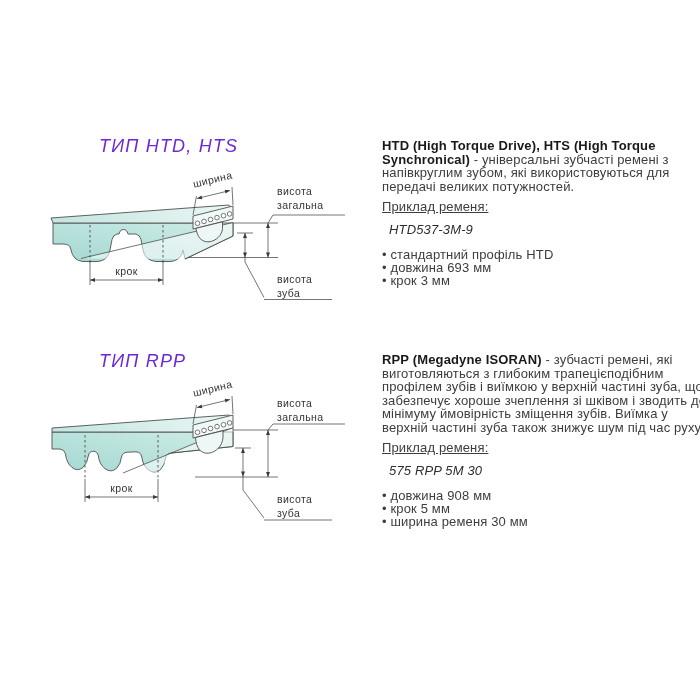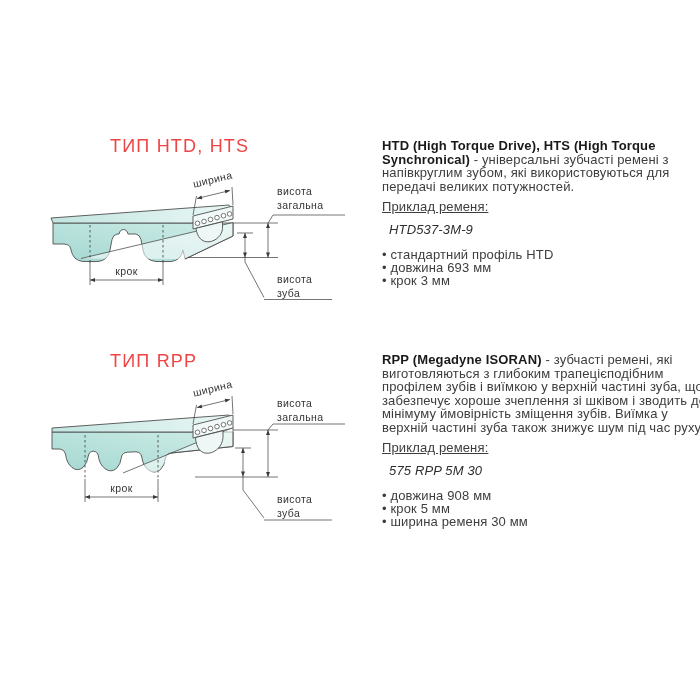--- a/index.html
+++ b/index.html
@@ -2,22 +2,22 @@
 <html><head>
 <meta charset="utf-8">
 <style>
   html,body{margin:0;padding:0;}
   body{
     width:700px;height:700px;background:#ffffff;position:relative;
     font-family:"Liberation Sans",sans-serif;color:#3d3d3d;
   }
   .page{position:absolute;inset:0;overflow:hidden;}
   .diagram-title{
-    position:absolute;left:110px;font-size:18px;letter-spacing:1.2px;
-    color:#ef4444;white-space:nowrap;
+    position:absolute;left:99px;font-size:18px;letter-spacing:1.2px;
+    color:#6d28d9;white-space:nowrap;font-style:italic;
   }
   #title-htd{top:136px;}
   #title-rpp{top:351px;}
   .svgwrap{position:absolute;left:45px;}
   #svg-htd{top:163px;}
   #svg-rpp{top:375px;}
   .textblock{
     position:absolute;left:382px;width:327px;
     font-size:13px;line-height:13.5px;letter-spacing:0.15px;color:#3d3d3d;
   }

